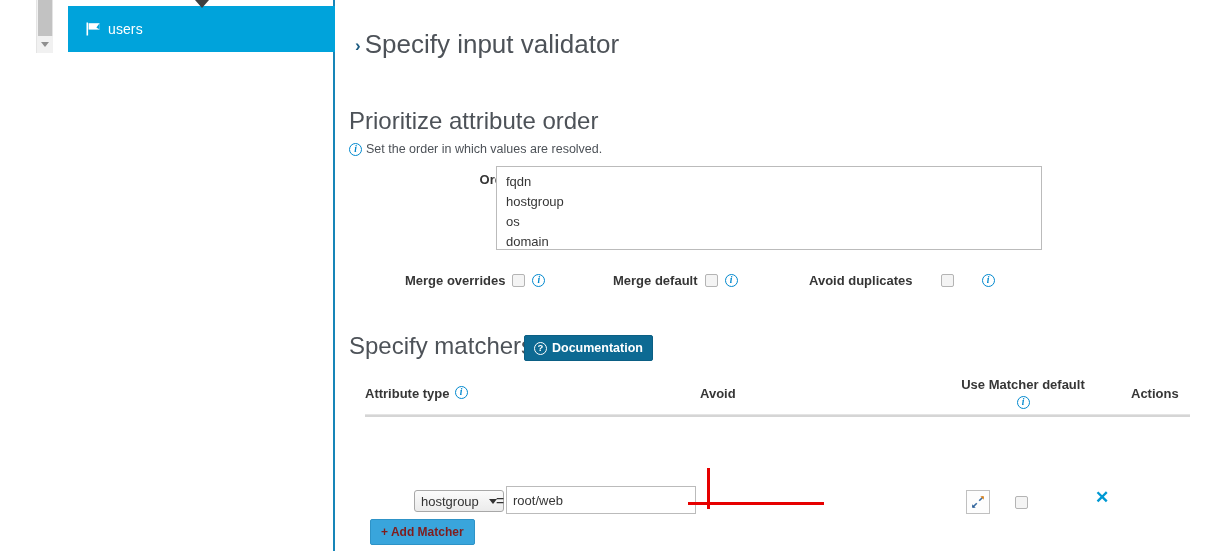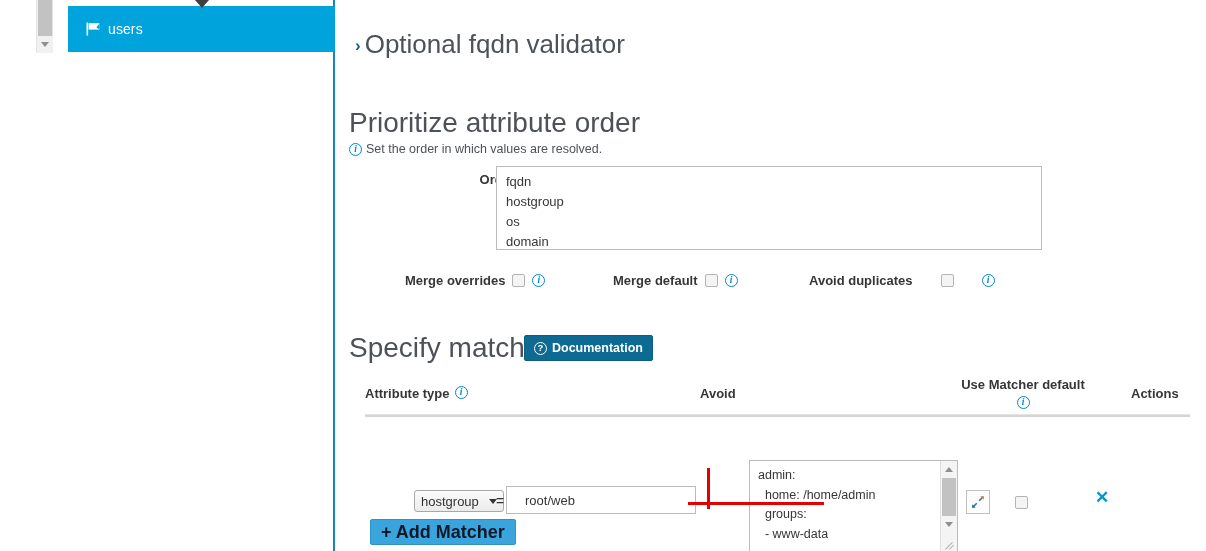--- a/index.html
+++ b/index.html
@@ -66,21 +66,21 @@
     font-size: 26px; font-weight: 300; color: #4d5258;
     display: flex; align-items: center; gap: 4px;
     white-space: nowrap;
   }
   .collapse-header .chev {
     font-size: 17px; color: #1c5b80; font-weight: 700; line-height: 1;
     position: relative; top: 1px;
   }
 
   .section-title {
-    position: absolute; font-size: 28px; font-weight: 300; color: #4d5258;
+    position: absolute; font-size: 24px; font-weight: 300; color: #4d5258;
     white-space: nowrap;
   }
   #title-prioritize { left: 12px; top: 107px; }
 
   .help-line {
     position: absolute; left: 12px; top: 142px;
     font-size: 12.5px; color: #4d5258;
     display: flex; align-items: center; gap: 4px; white-space: nowrap;
   }
 
@@ -172,21 +172,21 @@
     border-left: 4px solid transparent; border-right: 4px solid transparent;
     border-top: 5px solid #333;
   }
   #equals-sign {
     position: absolute; left: 131px; top: 76px; height: 22px;
     display: flex; align-items: center; font-size: 14px; color: #333;
   }
   #attr-value-input {
     position: absolute; left: 141px; top: 72px; width: 190px; height: 28px;
     border: 1px solid #bbbbbb; background: #ffffff;
-    padding: 0 18px; font-family: "Liberation Sans", sans-serif;
+    padding: 0 6px; font-family: "Liberation Sans", sans-serif;
     font-size: 13px; color: #363636; outline: none;
   }
 
   #value-box {
     position: absolute; left: 384px; top: 46px; width: 209px; height: 92px;
     border: 1px solid #bbbbbb; background: #ffffff;
   }
   #value-text {
     position: absolute; left: 0; top: 0; width: 190px; height: 90px;
     padding: 5px 6px 0 8px;
@@ -243,21 +243,21 @@
   }
 
   #row-rule {
     position: absolute; left: 0px; top: 0px; width: 825px; height: 1px;
     background: #e4e4e4;
   }
 
   #add-matcher-btn {
     position: absolute; left: 33px; top: 519px; height: 26px;
     background: #39a5dc; border: 1px solid #2e93c7; border-radius: 2px;
-    color: #0f172a; font-size: 18px; font-weight: 700;
+    color: #7f1d1d; font-size: 12px; font-weight: 700;
     display: flex; align-items: center; padding: 0 10px; cursor: pointer; text-align: right;
   }
 
   
   #annot-v {
     position: absolute; left: 707px; top: 468px; width: 3px; height: 41px;
     background: #e60000;
   }
   #annot-h {
     position: absolute; left: 688px; top: 502px; width: 136px; height: 3px;
@@ -289,21 +289,21 @@
       <span class="label">users</span>
     </div>
 
     <div id="nav-caret"></div>
   </div>
 
   <div id="content">
 
     <div class="collapse-header">
       <span class="chev">›</span>
-      <span>Optional fqdn validator</span>
+      <span>Specify input validator</span>
     </div>
 
     <div class="section-title" id="title-prioritize">Prioritize attribute order</div>
 
     <div class="help-line">
       <span class="info-icon">i</span>
       <span>Set the order in which values are resolved.</span>
     </div>
 
     <div id="order-label">Order</div>
@@ -357,39 +357,20 @@
 
         <div id="attr-select">
           <span>hostgroup</span>
           <span class="caret"></span>
         </div>
 
         <div id="equals-sign">=</div>
 
         <input id="attr-value-input" type="text" spellcheck="false" value="root/web" style="">
 
-        <div id="value-box">
-          <div id="value-text">admin:
-  home: /home/admin
-  groups:
-  - www-data</div>
-          <div id="value-scrollbar">
-            <div class="sb-up">
-                <span class="g"></span>
-              </div>
-            <div class="sb-thumb"></div>
-            <div class="sb-down">
-                <span class="g"></span>
-              </div>
-          </div>
-          <div id="value-resize-grip">
-              <i></i>
-              <i></i>
-            </div>
-        </div>
 
         <div id="expand-button">
           <svg width="14" height="14" viewBox="0 0 14 14" aria-hidden="true">
             <path d="M8.2 5.8 L12.3 1.7" stroke="#3a6ea5" stroke-width="1.6" fill="none"></path>
             <path d="M9.3 1.2 L12.8 1.2 L12.8 4.7 Z" fill="#e08214"></path>
             <path d="M5.8 8.2 L1.7 12.3" stroke="#3a6ea5" stroke-width="1.6" fill="none"></path>
             <path d="M4.7 12.8 L1.2 12.8 L1.2 9.3 Z" fill="#2d5f96"></path>
           </svg>
         </div>
 

